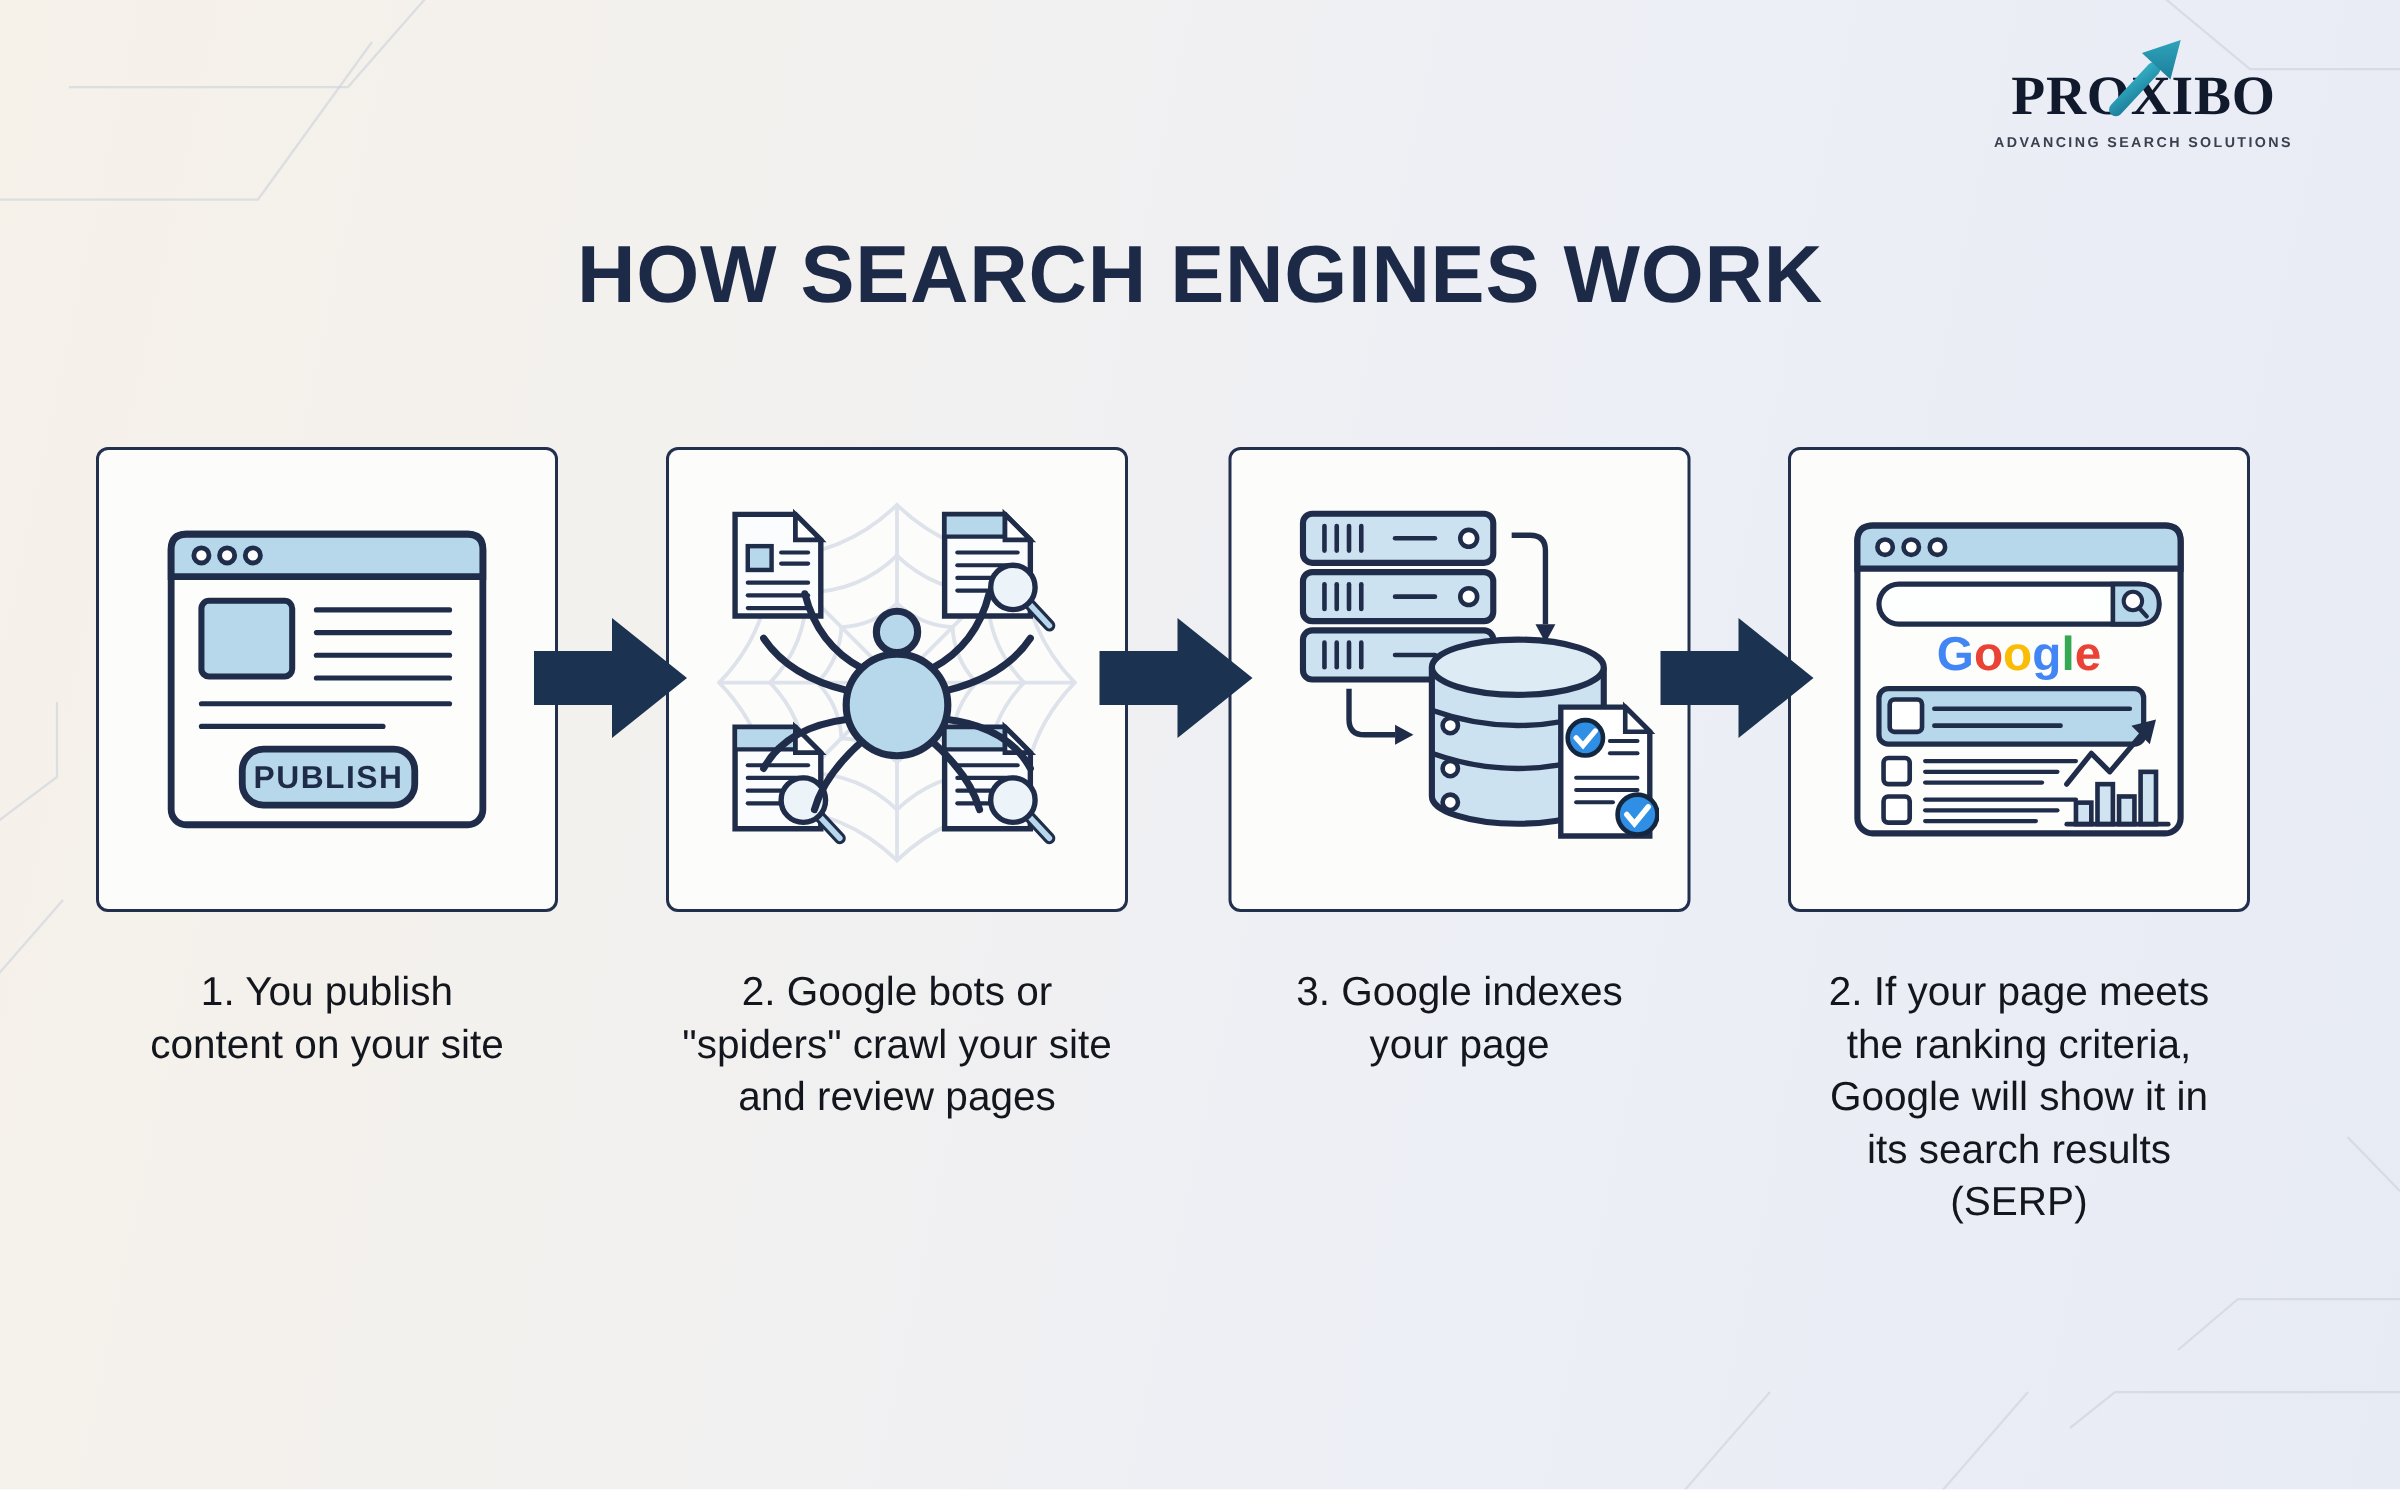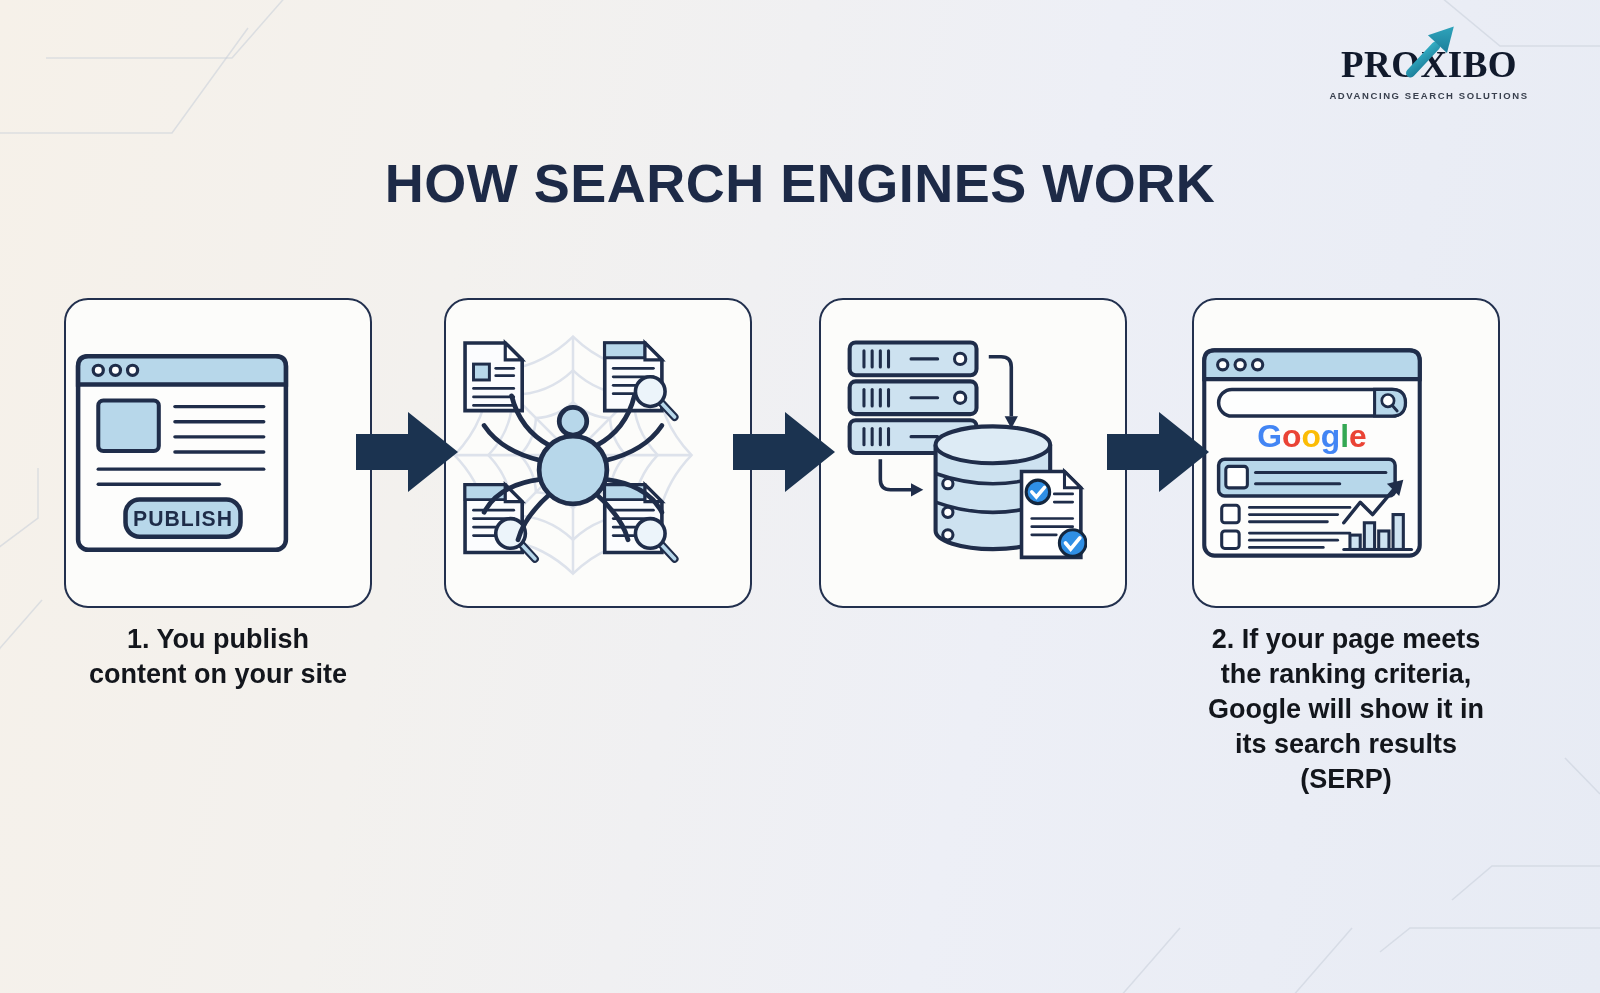--- a/index.html
+++ b/index.html
@@ -16,23 +16,23 @@
   .logo-tagline{margin-top:7px;font-size:9.5px;font-weight:700;letter-spacing:1.6px;color:#39404e;}
 
   
   .title{position:absolute;top:152px;left:0;width:100%;text-align:center;
     font-size:54px;font-weight:700;letter-spacing:.5px;color:#1d2a47;}
 
   
   .steps-row{position:absolute;left:64px;top:298px;width:1472px;height:560px;}
   .step{position:absolute;top:0;width:308px;}
   .step .card{box-sizing:border-box;width:308px;height:310px;background:#fcfcfa;
-    border:2.5px solid #22304e;border-radius:24px;display:flex;align-items:center;justify-content:flex-start;}
-  .caption{width:364px;margin-left:-28px;margin-top:14px;text-align:center;
-    font-size:27px;font-weight:700;line-height:1.3;color:#13161c;white-space:pre-line;}
+    border:2.5px solid #22304e;border-radius:8px;display:flex;align-items:center;justify-content:center;}
+  .caption{width:364px;margin-left:-28px;margin-top:36px;text-align:center;
+    font-size:27px;font-weight:400;line-height:1.3;color:#13161c;white-space:pre-line;}
   .flow-arrow{position:absolute;top:110px;width:106px;height:88px;z-index:3;}
 
   .footer-note{position:absolute;top:858px;left:0;width:100%;text-align:center;
     font-size:28px;font-weight:500;color:#242a38;}
 
   svg text.pub-label{font-family:"Liberation Sans",sans-serif;font-weight:700;font-size:21px;
     letter-spacing:1px;fill:#1e2c49;}
   svg text.google-word{font-family:"Liberation Sans",sans-serif;font-weight:600;font-size:31px;}
 </style>
 </head>
@@ -187,20 +187,23 @@
               <path d="M142,113 Q170,98 178,66"></path>
                 <path d="M151,127 Q188,118 204,94"></path>
               <path d="M151,145 Q190,150 204,176"></path>
                 <path d="M141,158 Q166,180 172,202"></path>
             </g>
             <circle cx="120" cy="90" r="13" fill="#b7d7ea" stroke="#1f2d4a" stroke-width="4.5"></circle>
             <circle cx="120" cy="136" r="32" fill="#b7d7ea" stroke="#1f2d4a" stroke-width="4.5"></circle>
           </g>
         </svg>
       </div>
+      <div class="caption">2. Google bots or
+"spiders" crawl your site
+and review pages</div>
     </div>
 
     <div class="step" style="left:755px">
       <div class="card">
         <svg width="266" height="246" viewBox="0 0 260 240">
 
           <g>
             <g fill="#cde2f0" stroke="#1f2d4a" stroke-width="4">
               <rect x="28" y="12" width="124" height="32" rx="6"></rect>
               <rect x="28" y="50" width="124" height="32" rx="6"></rect>
@@ -265,20 +268,22 @@
               <circle cx="212" cy="158" r="11.5" fill="#2f8fe5" stroke="#14273f" stroke-width="3"></circle>
               <path d="M206,158 l4.5,5 l8,-9.5" fill="none" stroke="#ffffff" stroke-width="3.4" stroke-linecap="round"></path>
             </g>
             <g>
               <circle cx="246" cy="208" r="13" fill="#2f8fe5" stroke="#14273f" stroke-width="3"></circle>
               <path d="M239,208 l5,6 l9,-11" fill="none" stroke="#ffffff" stroke-width="3.6" stroke-linecap="round"></path>
             </g>
           </g>
         </svg>
       </div>
+      <div class="caption">3. Google indexes
+your page</div>
     </div>
 
     <div class="step" style="left:1128px">
       <div class="card">
         <svg width="236" height="226" viewBox="0 0 230 220">
           <rect x="10" y="10" width="210" height="200" rx="10" fill="#fdfdfc" stroke="#1f2d4a" stroke-width="4"></rect>
           <path d="M10,38 V20 Q10,10 20,10 H210 Q220,10 220,20 V38 Z" fill="#b7d7ea" stroke="#1f2d4a" stroke-width="4"></path>
           <g fill="#ffffff" stroke="#1f2d4a" stroke-width="3">
             <circle cx="28" cy="24" r="5"></circle>
               <circle cx="45" cy="24" r="5"></circle>

